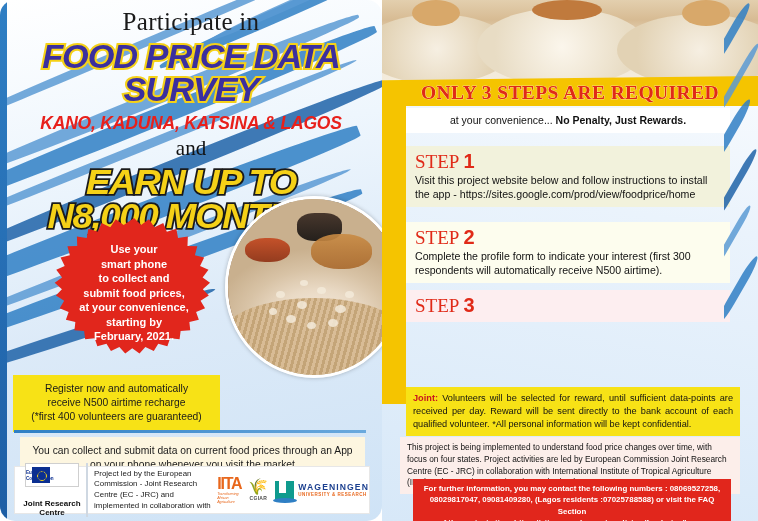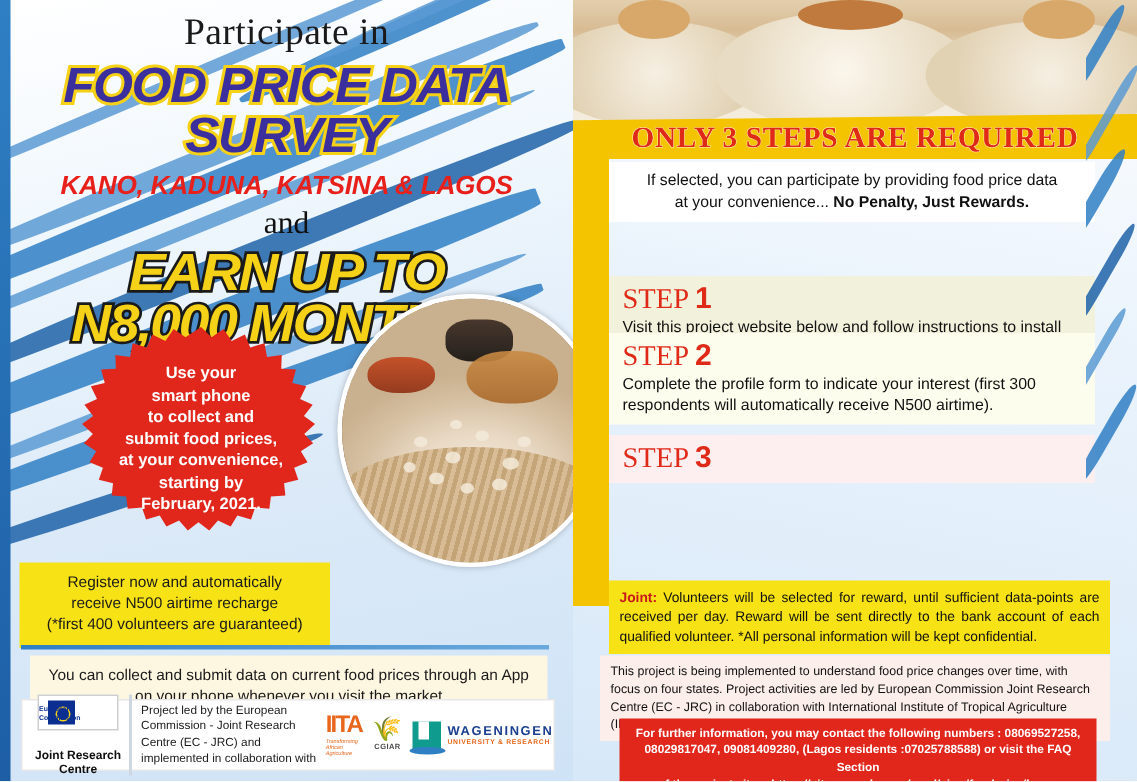--- a/index.html
+++ b/index.html
@@ -1,21 +1,21 @@
 <!DOCTYPE html>
 <html><head>
 <meta charset="utf-8">
 <style>
   html,body{margin:0;padding:0;background:#fff;}
   body{width:758px;height:521px;overflow:hidden;font-family:"Liberation Sans",sans-serif;}
   .poster{position:relative;width:758px;height:521px;overflow:hidden;background:#ffffff;}
 
   
   .left{position:absolute;left:0;top:0;width:382px;height:521px;overflow:hidden;
-        background:linear-gradient(170deg,#ffffff 0%,#eef6fd 30%,#dceaf8 60%,#cfe3f6 100%);}
+        background:linear-gradient(170deg,#ffffff 0%,#eef6fd 30%,#dceaf8 60%,#cfe3f6 100%);border-radius:15px;}
   .waves{position:absolute;inset:0;overflow:hidden;}
   .wave{position:absolute;background:#2f7fc4;opacity:.85;border-radius:50%/6px;
         transform-origin:left center;}
   .wave.l{background:#5b9ad4;}
   .wave.d{background:#1f63a8;}
   .leftborder{position:absolute;left:0;top:0;bottom:0;width:7px;
         background:linear-gradient(180deg,#2f7fc4,#1d5ea5);}
 
   .hdr{position:absolute;left:0;top:0;width:382px;text-align:center;}
   .participate{font-family:"Liberation Serif",serif;font-size:25px;color:#1a1a1a;
@@ -112,21 +112,21 @@
      display:flex;align-items:center;justify-content:center;
      clip-path:polygon(0 14%,100% 0,100% 100%,0 100%);}
   .rbanner span{font-family:"Liberation Serif",serif;font-weight:bold;font-size:19.5px;
      color:#e02a18;letter-spacing:.4px;-webkit-text-stroke:.6px #fff3c4;paint-order:stroke fill;
      margin-top:3px;}
   .ygutter{position:absolute;left:0;top:104px;width:24px;height:300px;background:#f5c400;}
 
   .rintro{position:absolute;left:24px;top:108px;width:324px;background:#ffffff;padding:5px 8px;
      box-sizing:border-box;text-align:center;font-size:10.5px;line-height:1.45;color:#111;}
   .stepbox{position:absolute;left:24px;width:324px;box-sizing:border-box;padding:5px 9px 6px 9px;}
-  .s1{top:146px;background:#f2f2dc;margin-top:38px;}
+  .s1{top:146px;background:#f2f2dc;}
   .s2{top:222px;background:#fdfdee;}
   .s3{top:290px;background:#fdeef0;}
   .steplbl{font-family:"Liberation Serif",serif;font-size:19px;color:#e02a18;line-height:1.05;}
   .steplbl b{font-family:"Liberation Sans",sans-serif;font-weight:bold;font-size:20px;}
   .steptxt{font-size:10.6px;line-height:1.33;color:#111;margin-top:1px;}
 
   .notebox{position:absolute;left:24px;top:387px;width:334px;background:#f7e216;
      padding:5px 7px;box-sizing:border-box;font-size:9.2px;line-height:1.42;color:#111;
      text-align:justify;}
   .notebox b{color:#c9171e;}
@@ -253,21 +253,20 @@
       <div class="blob" style="left:300px;top:0px;width:48px;height:26px;background:#d8a86a;"></div>
       <div class="blob" style="left:150px;top:0px;width:70px;height:20px;background:#c07a3d;"></div>
     </div>
 
     <div class="rbanner">
       <span>ONLY 3 STEPS ARE REQUIRED</span>
     </div>
     <div class="ygutter"></div>
 
     <div class="rintro">
-      <div>If selected, you can participate by providing food price data</div>
       <div>
         <span>at your convenience... </span><b>No Penalty, Just Rewards.</b>
       </div>
     </div>
 
     <div class="stepbox s1">
       <div class="steplbl">
         <span>STEP</span>
         <b>1</b>
       </div>

